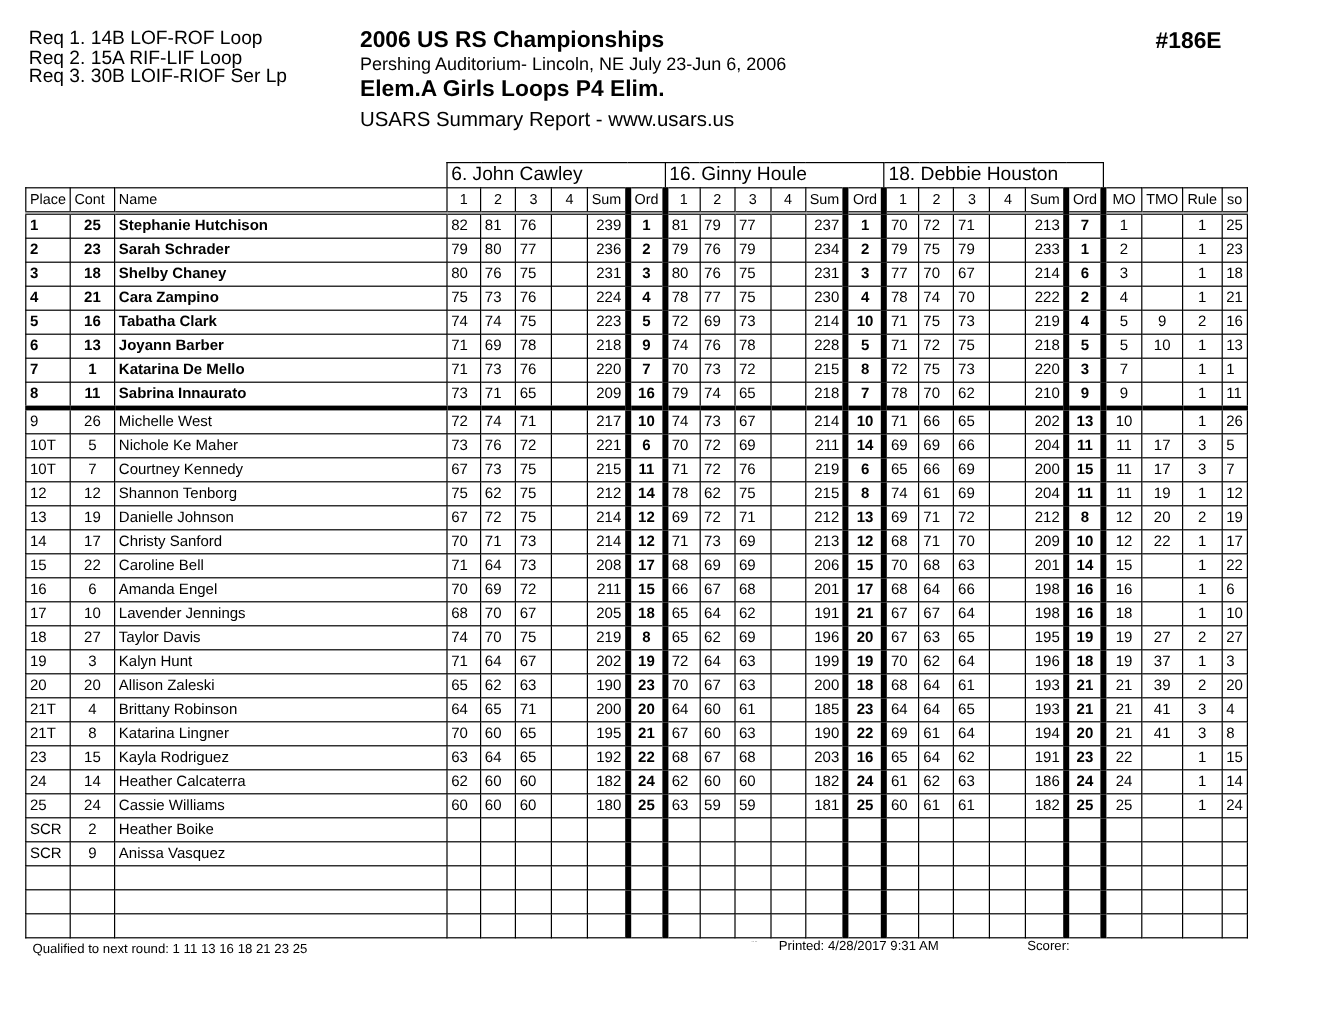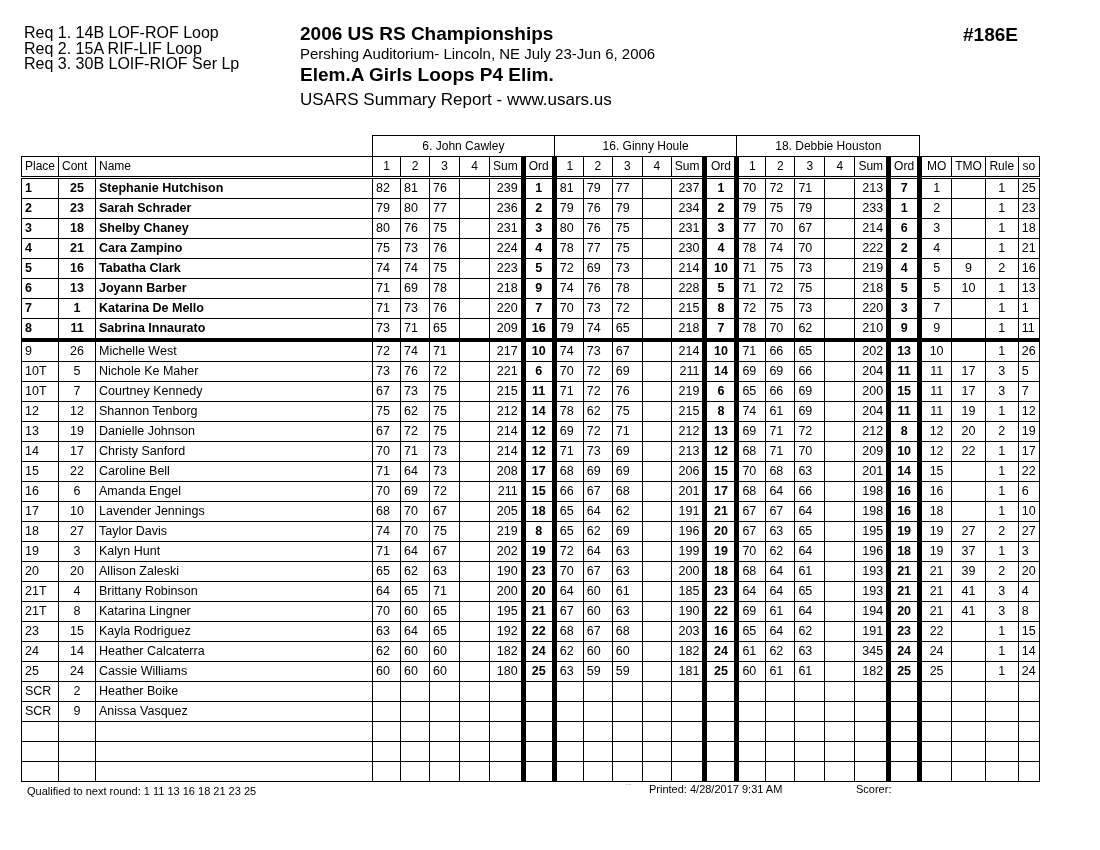--- a/index.html
+++ b/index.html
@@ -7,21 +7,21 @@
   .reqs { position:absolute; left:24px; top:25px; font-size:16px; line-height:15.5px; }
   .hdr-center { position:absolute; left:300px; width:500px; }
   .title { top:23px; font-size:19px; font-weight:bold; }
   .venue { top:45px; font-size:15px; }
   .event { top:64px; font-size:19px; font-weight:bold; }
   .summary { top:90px; font-size:17px; }
   .event-num { position:absolute; left:963px; top:24px; font-size:19px; font-weight:bold; }
 
   table.grid { position:absolute; left:21px; top:135px; border-collapse:collapse; table-layout:fixed; font-size:12.5px; }
   table.grid td { border:1px solid #000; height:19px; padding:0 3px; white-space:nowrap; overflow:hidden; line-height:19px; }
-  table.grid tr.judge-row td { height:20px; font-size:12px; line-height:20px;text-align:center; }
+  table.grid tr.judge-row td { height:20px; font-size:16px; line-height:20px; }
   table.grid tr.judge-row td.blank { border:none; }
   table.grid tr.colhead td { font-size:12px; }
   table.grid tr.colhead td { border-bottom:3px double #000; }
   td.c { text-align:center; }
   td.r { text-align:right; }
   td.ord { font-weight:bold; text-align:center; border-right:5px solid #000 !important; }
   td.ord-first { border-left:5px solid #000 !important; }
   tr.bold td.place, tr.bold td.cont, tr.bold td.name { font-weight:bold; }
   tr.cutline td { border-bottom:4px solid #000; }
   td.judgename { padding-left:4px; }
@@ -743,21 +743,21 @@
         <td>62</td>
         <td>60</td>
         <td>60</td>
         <td></td>
         <td class="r">182</td>
         <td class="ord ord-first">24</td>
         <td>61</td>
         <td>62</td>
         <td>63</td>
         <td></td>
-        <td class="r">345</td>
+        <td class="r">186</td>
         <td class="ord ord-first">24</td>
         <td class="c">24</td>
         <td class="c"></td>
         <td class="c">1</td>
         <td>14</td>
       </tr>
       <tr>
         <td class="place">25</td>
         <td class="c cont">24</td>
         <td class="name">Cassie Williams</td>

